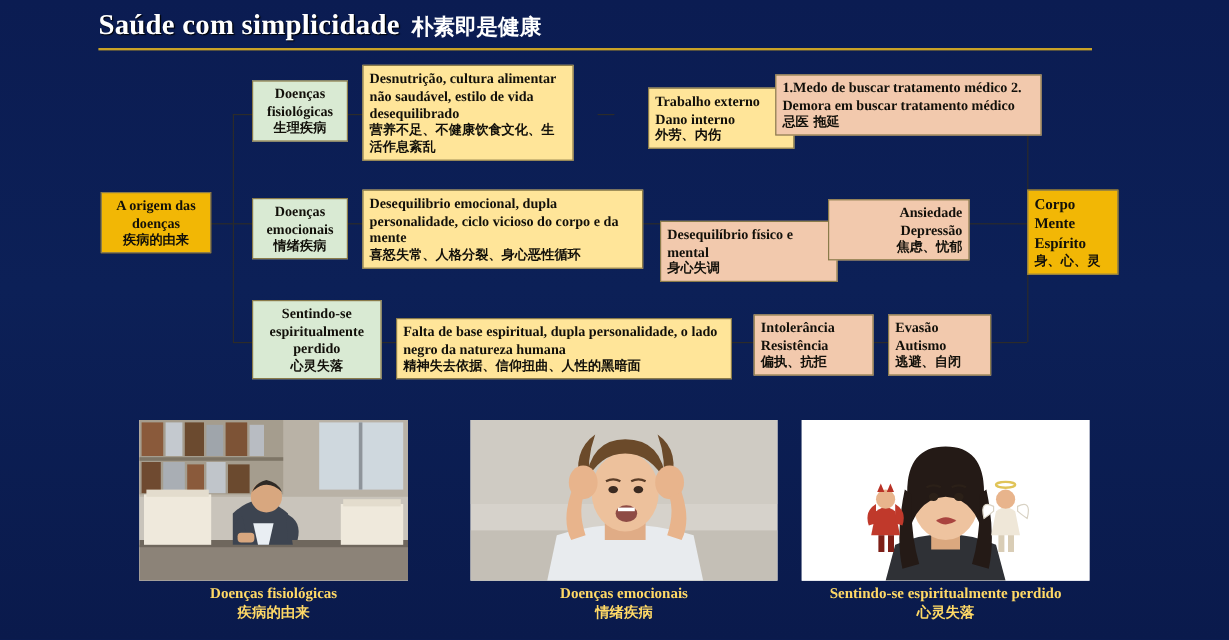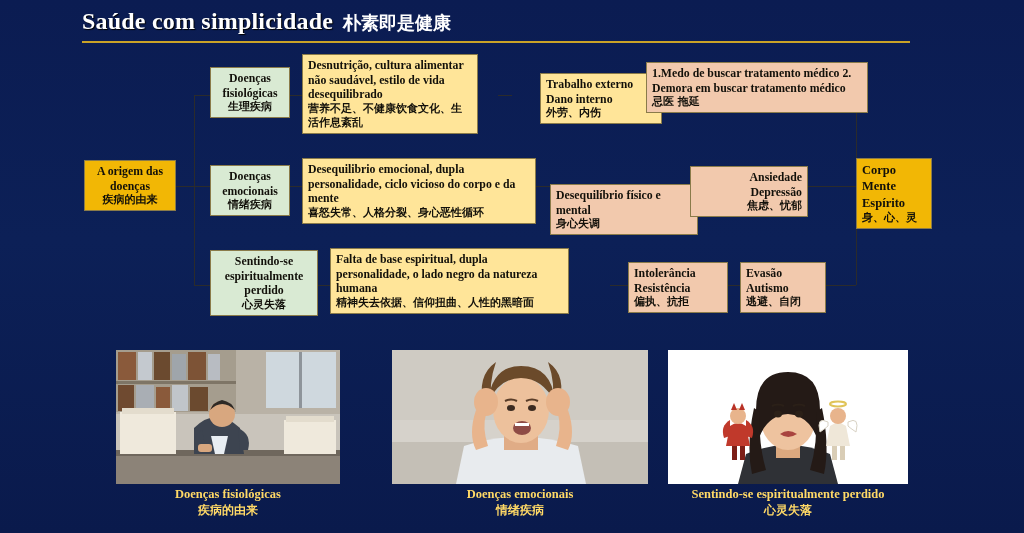--- a/index.html
+++ b/index.html
@@ -191,21 +191,21 @@
   <div class="box c-peach center" style="left:690px; top:166px; width:118px;text-align:right;">
     <div class="pt">Ansiedade Depressão</div>
     <div class="cn">焦虑、忧郁</div>
   </div>
 
   <div class="box c-green center" style="left:210px; top:250px; width:108px;">
     <div class="pt">Sentindo-se espiritualmente perdido</div>
     <div class="cn">心灵失落</div>
   </div>
 
-  <div class="box c-yellow" style="left:330px; top:248px; width:239px;">
+  <div class="box c-yellow" style="left:330px; top:265px; width:280px;">
     <div class="pt">Falta de base espiritual, dupla personalidade, o lado negro da natureza humana</div>
     <div class="cn" style="white-space:normal;">精神失去依据、信仰扭曲、人性的黑暗面</div>
   </div>
 
   <div class="box c-peach" style="left:628px; top:262px; width:100px;">
     <div class="pt">Intolerância Resistência</div>
     <div class="cn">偏执、抗拒</div>
   </div>
 
   <div class="box c-peach" style="left:740px; top:262px; width:86px;">

